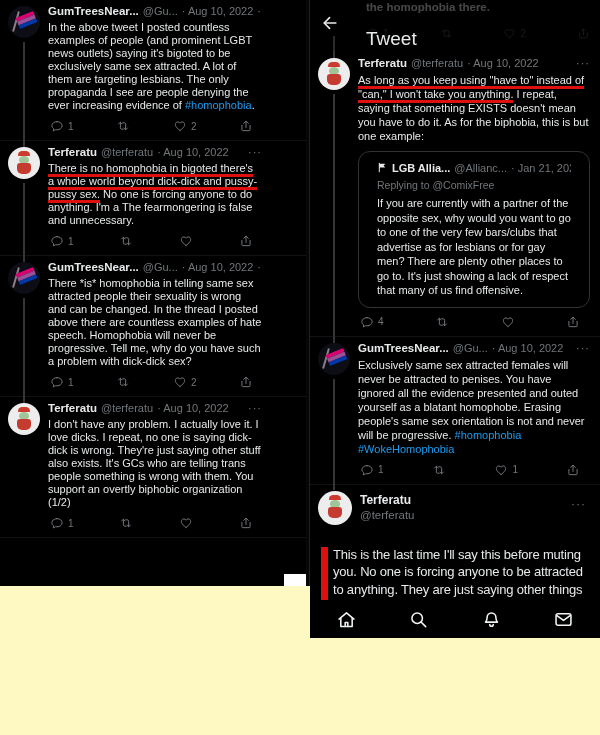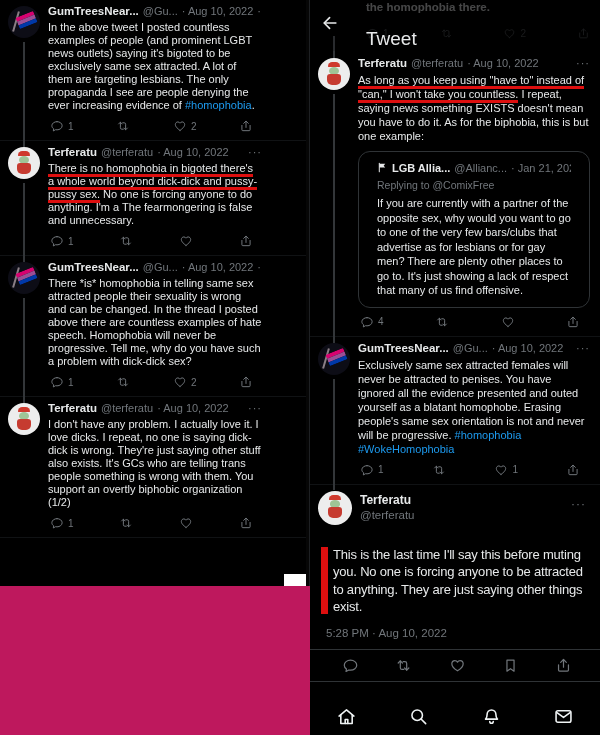--- a/index.html
+++ b/index.html
@@ -1,22 +1,22 @@
 <!DOCTYPE html>
 <html style="--bg: #000000; --text: #e7e9ea; --muted: #71767b; --link: #1d9bf0; --border: #2f3336; --red: #dd0f0f;"><head>
 <meta charset="utf-8">
 <style>
   html,body{margin:0;padding:0;background:#ffffff;overflow:hidden;}
   body{width:600px;height:735px;font-family:"Liberation Sans",sans-serif;
        -webkit-font-smoothing:antialiased;}
-  .canvas{position:relative;width:600px;height:735px;background:#be185d;}
+  .canvas{position:relative;width:600px;height:735px;background:#fef9c3;}
 
   .panel{position:absolute;top:0;background:var(--bg);color:var(--text);overflow:hidden;box-sizing:border-box;}
   .panel-left{left:0;width:306px;height:586px;}
-  .panel-right{left:310px;width:290px;height:735px;}
+  .panel-right{left:310px;width:290px;height:638px;}
   .seam{position:absolute;left:306px;top:0;width:4px;height:586px;background:#060606;border-right:1px solid #1e2023;box-sizing:border-box;}
   .corner-notch{position:absolute;left:284px;top:574px;width:22px;height:12px;background:#ffffff;}
 
   
   .tweet{display:flex;padding:4px 10px 5px 8px;border-bottom:1px solid #101214;position:relative;}
   .gutter{position:relative;width:32px;flex:none;margin-right:8px;}
   .avatar{width:32px;height:32px;border-radius:50%;position:relative;overflow:hidden;margin-top:2px;z-index:1;}
   .thread-line{position:absolute;left:15px;width:2px;background:#333639;}
   .tl-above{top:-5px;height:7px;}
   .tl-below{top:38px;bottom:-5px;}
@@ -354,21 +354,21 @@
             </div>
       <div class="thread-line tl-below"></div>
     </div>
     <div class="content">
       <div class="name-row">
         <span class="name">Terferatu</span>
         <span class="handle">@terferatu</span>
         <span class="date">· Aug 10, 2022</span>
         <span class="more">···</span>
       </div>
-      <div class="body"><span class="seg-underline">As long as you keep using "have to" instead of "can," I won't take you countless.</span><span> I repeat, saying news something EXISTS doesn't mean you have to do it. As for the biphobia, this is but one example:</span></div>
+      <div class="body"><span class="seg-underline">As long as you keep using "have to" instead of "can," I won't take you anything.</span><span> I repeat, saying that something EXISTS doesn't mean you have to do it. As for the biphobia, this is but one example:</span></div>
       <div class="quote-slot">
               <div class="quote">
     <div class="q-head">
       <span class="q-flag">
                     <svg viewBox="0 0 24 24">
                       <path d="M5 3v18" stroke="currentColor" stroke-width="2.2" fill="none" stroke-linecap="round"></path>
                       <path d="M5 4h13l-3.5 4 3.5 4H5z" fill="currentColor"></path>
                     </svg>
                   </span>
       <span class="q-name">LGB Allia...</span>

